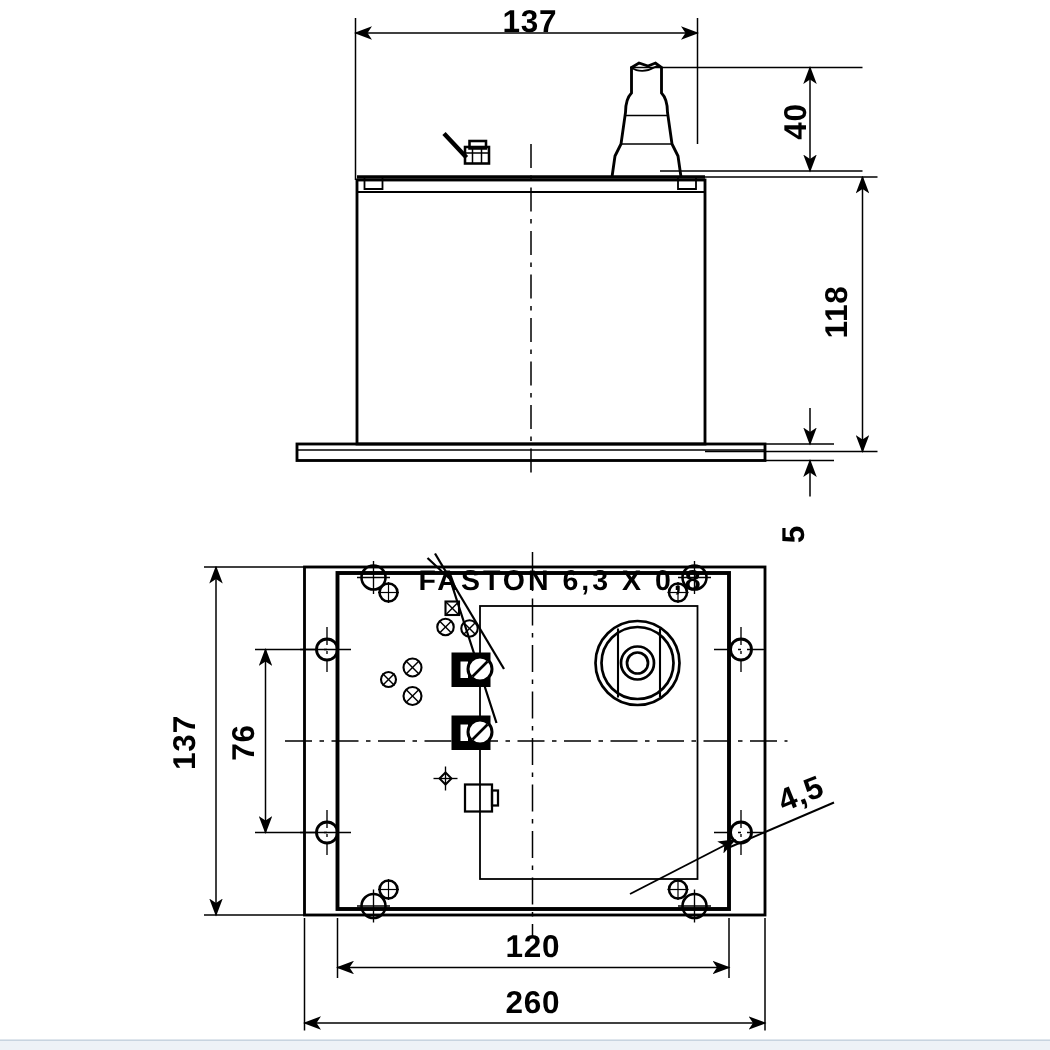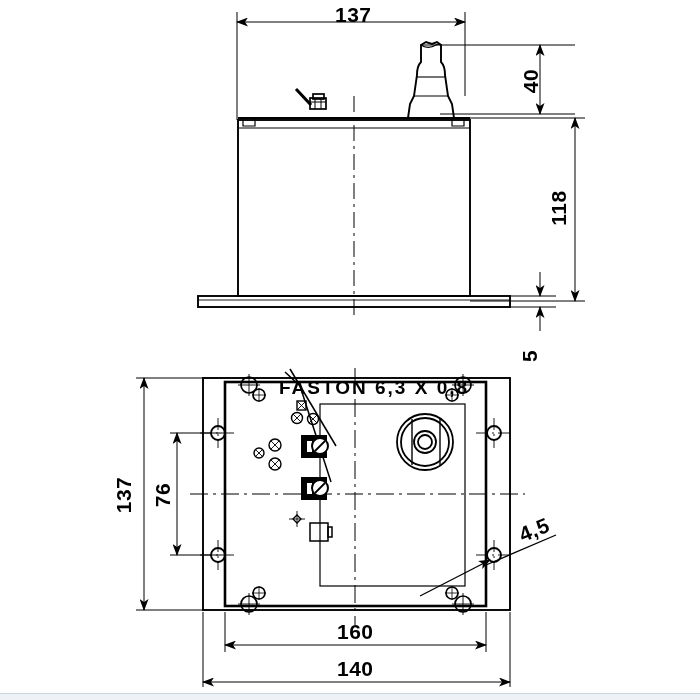--- a/index.html
+++ b/index.html
@@ -277,18 +277,18 @@
   <div class="lbl dim dim-v" style="left:524px;top:344px;">5</div>
 
   <div class="lbl note" style="left:279px;top:341px;">FASTON 6,3 X 0,8</div>
 
   <div class="lbl dim dim-v" style="left:106px;top:483px;">137</div>
 
   <div class="lbl dim dim-v" style="left:151px;top:483px;">76</div>
 
   <div class="lbl dim" style="left:519px;top:518px;transform:rotate(-22deg);">4,5</div>
 
-  <div class="lbl dim" style="left:337px;top:620px;">160</div>
-
-  <div class="lbl dim" style="left:337px;top:657px;">140</div>
+  <div class="lbl dim" style="left:337px;top:620px;">120</div>
+
+  <div class="lbl dim" style="left:337px;top:657px;">260</div>
 
   <div class="botbar"></div>
 </div>
 
 </body></html>

